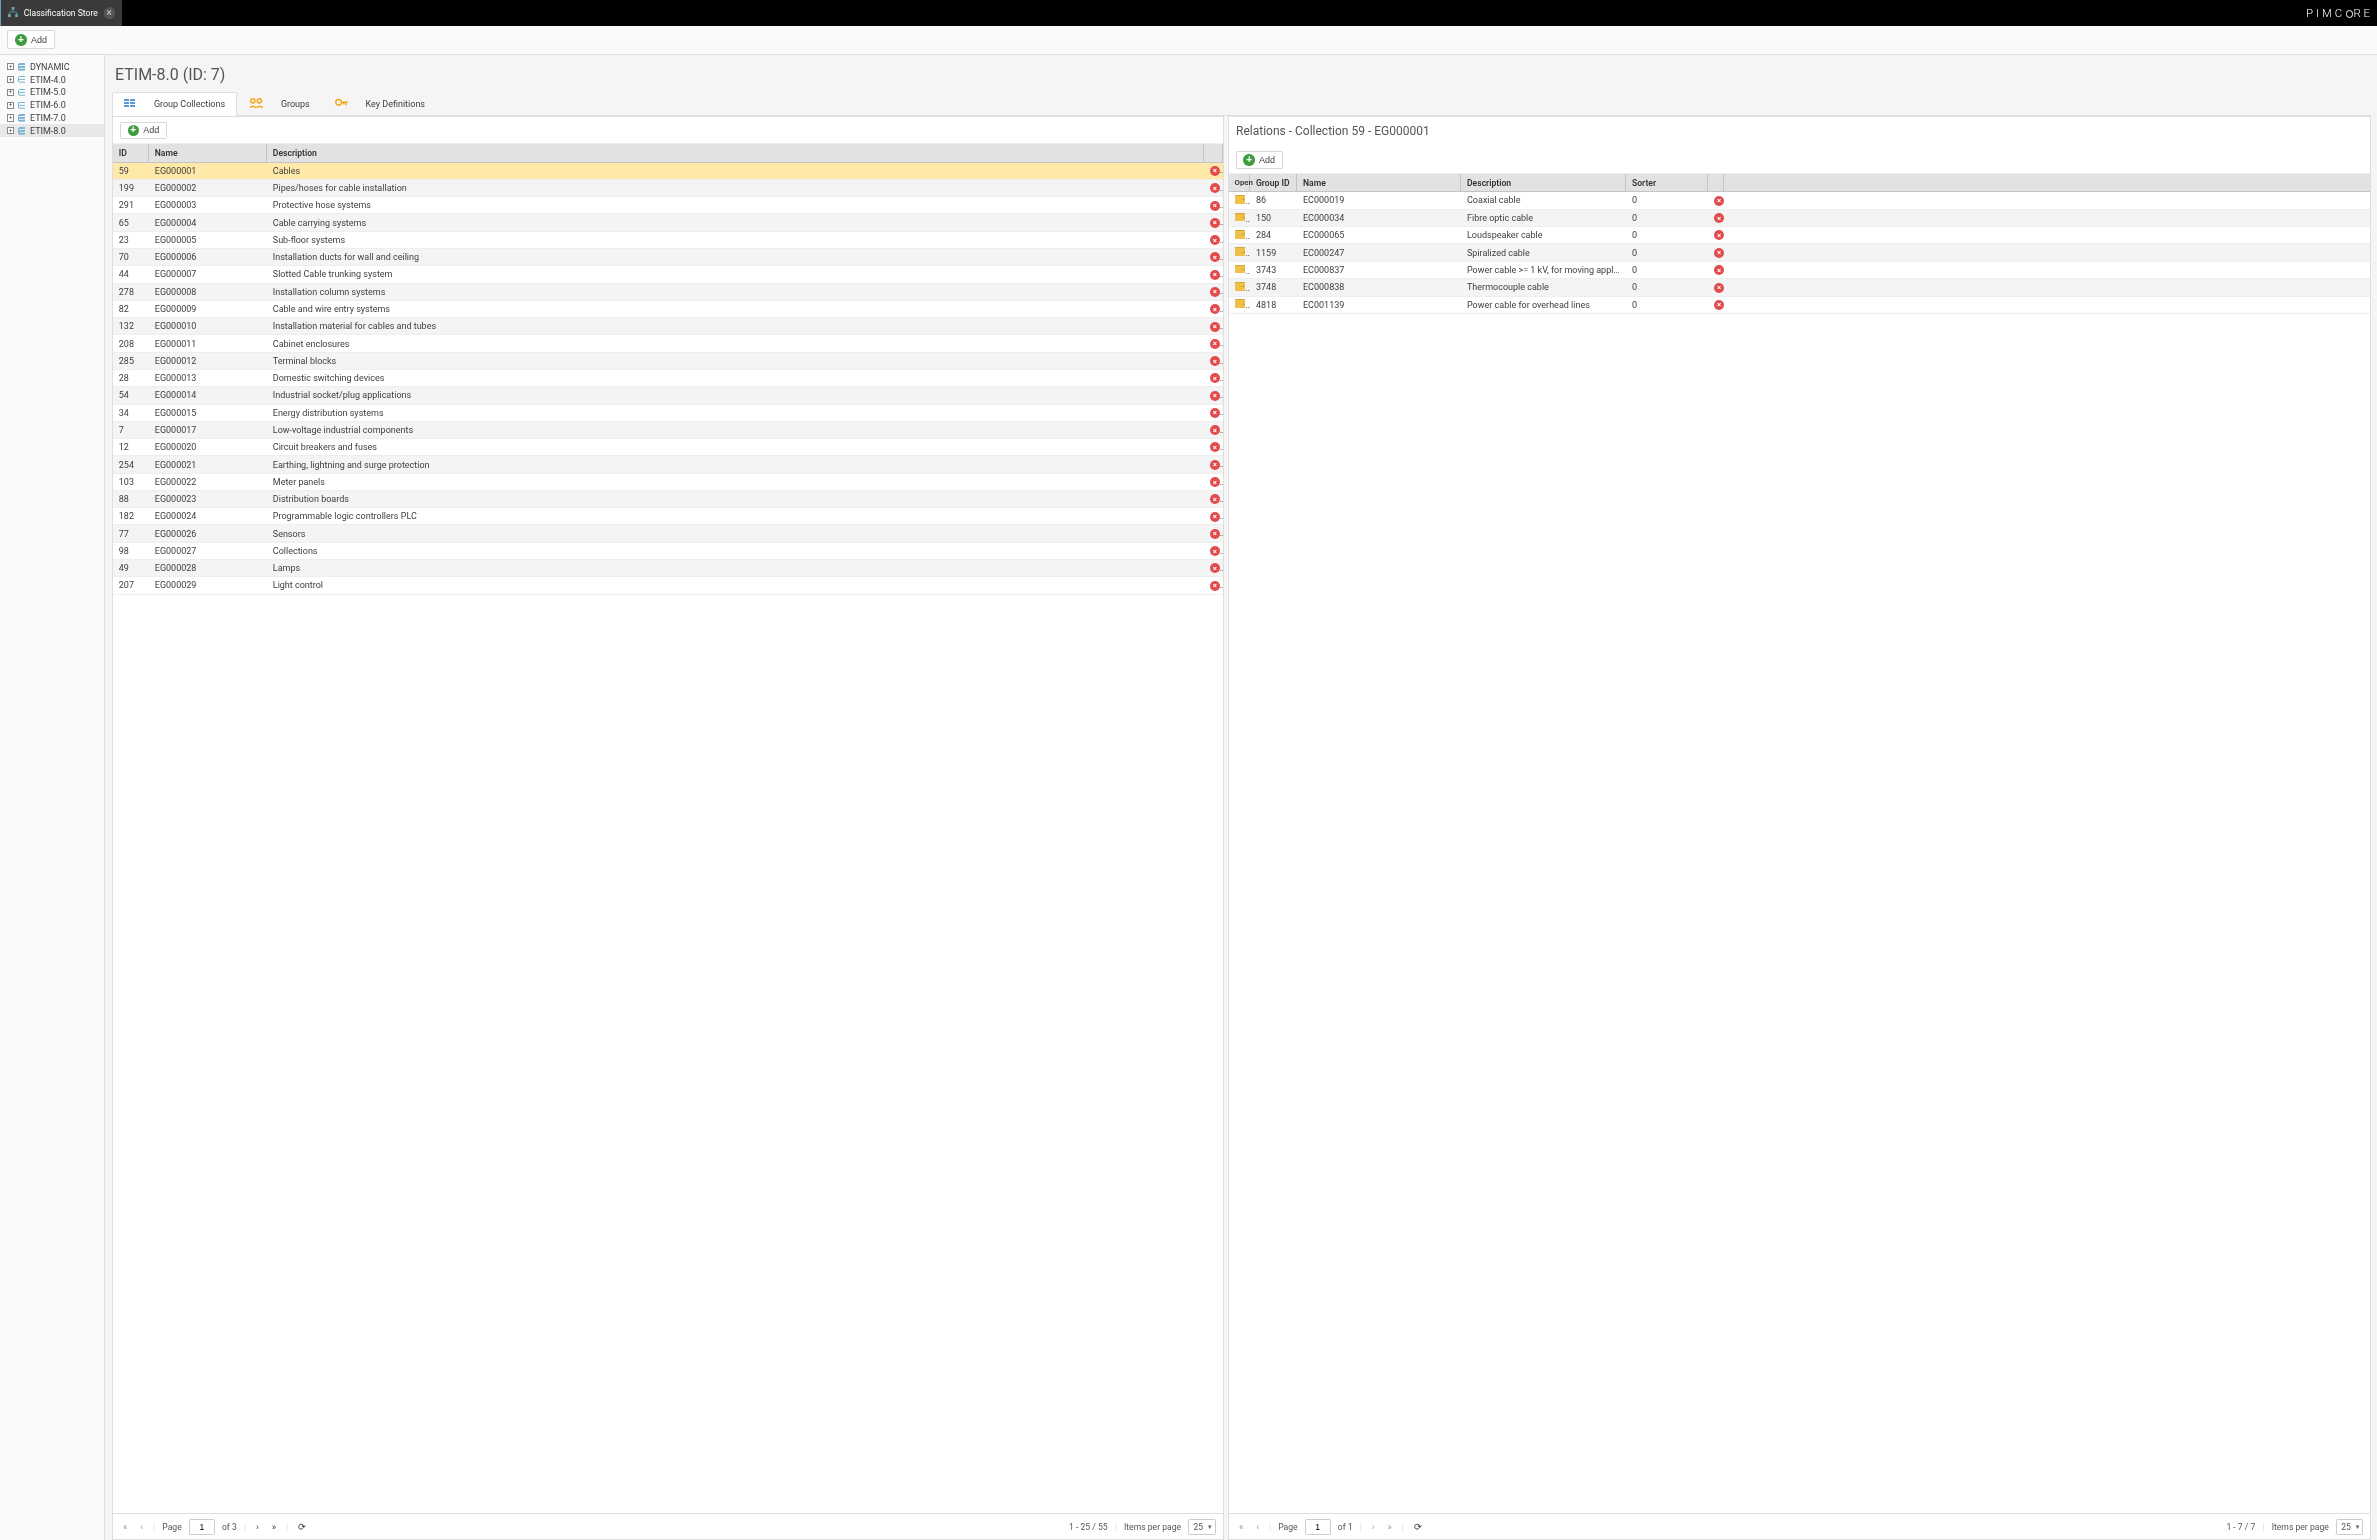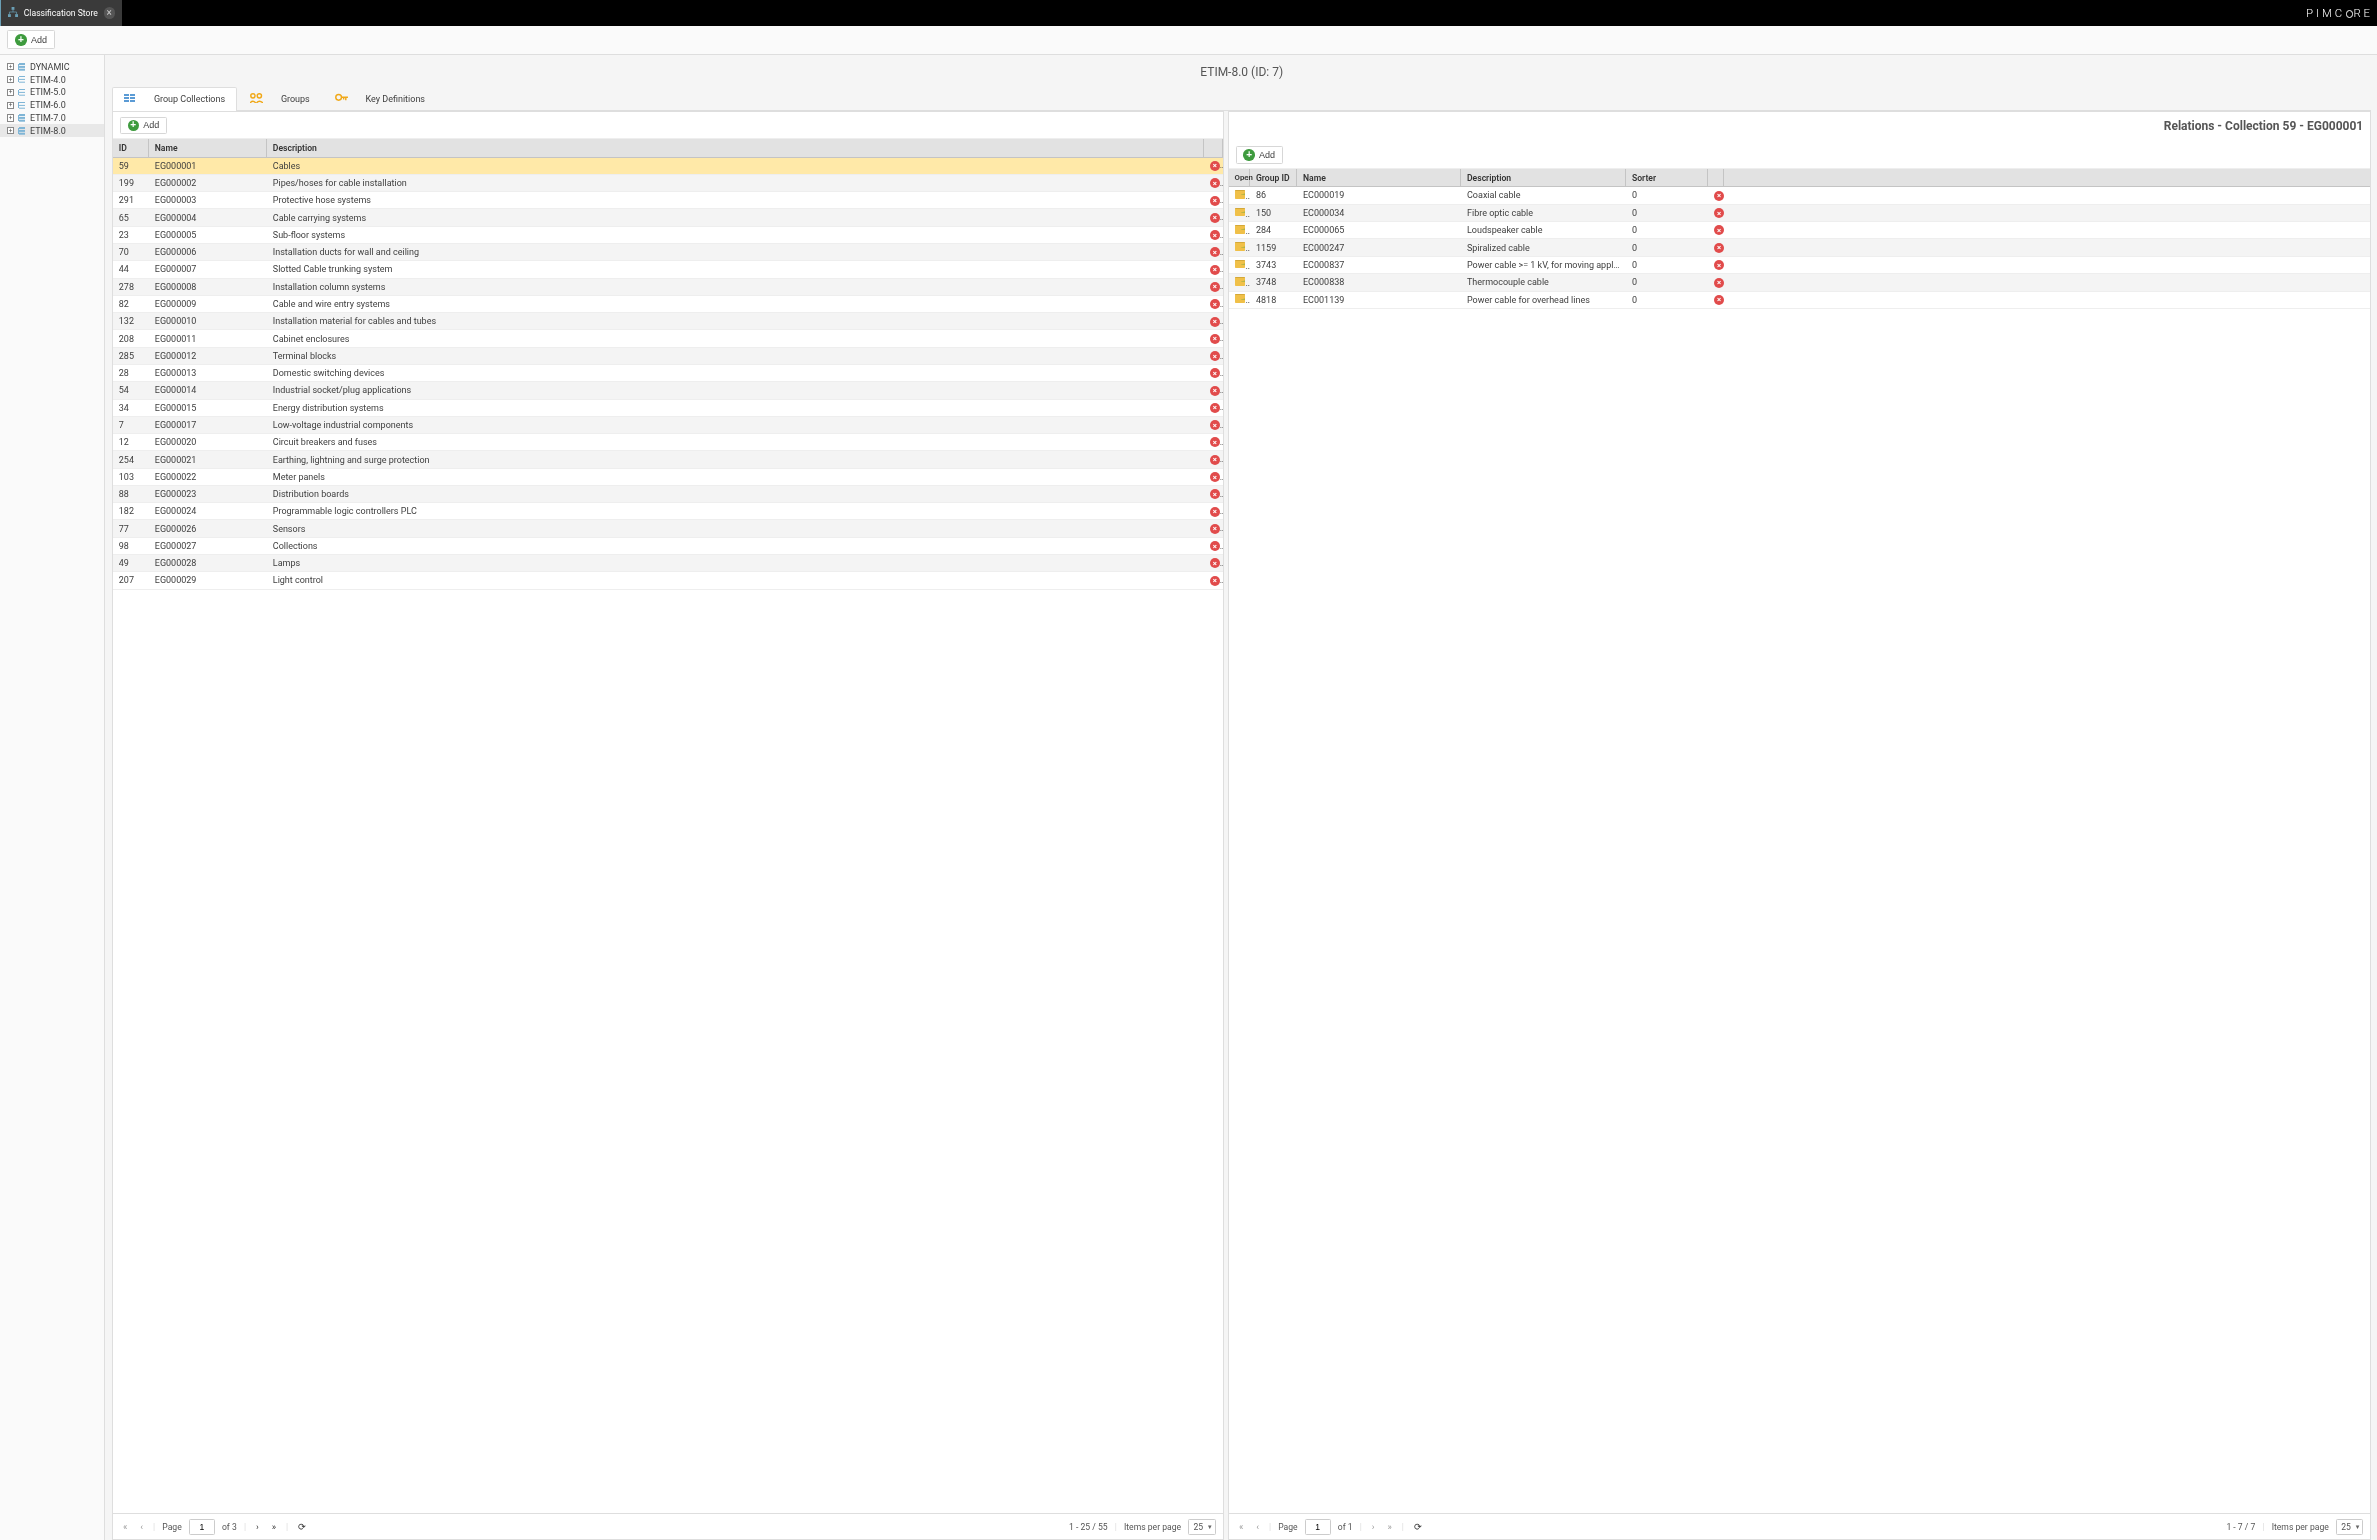--- a/index.html
+++ b/index.html
@@ -25,38 +25,38 @@
 .main { flex: 1; display: flex; min-height: 0; }
 .sidebar { width: 105px; background: #fafafa; border-right: 0.7px solid #dedede; padding: 5.7px 0; overflow-y: auto; }
 .tree-item { display: flex; align-items: center; gap: 2.9px; padding: 1.4px 2.9px 1.4px 7.1px; font-size: 9px; cursor: pointer; }
 .tree-item.selected { background: #e8e8e8; }
 .tree-toggle { width: 7.1px; height: 7.1px; border: 0.7px solid #888; display: inline-flex; align-items: center; justify-content: center; font-size: 6.4px; color: #555; background: #fff; }
 .tree-ico { display:inline-block; width:10px; height:8.6px; position:relative; }
 .tree-ico::before { content:""; position:absolute; left:0.7px; top:1.4px; width:1.4px; height:5.7px; background:#7fb5d6; }
 .tree-ico::after { content:""; position:absolute; left:2.1px; top:0.7px; width:5.7px; height:1.4px; background:#7fb5d6; box-shadow: 0 2.9px 0 #7fb5d6, 0 5.7px 0 #7fb5d6; }
 
 .content { flex: 1; display: flex; flex-direction: column; min-width: 0; padding: 5.7px 5.7px 0 7.1px; }
-.page-title { font-size: 12px; font-weight: 400; color: #555; padding: 4.3px 2.9px 7.1px 2.9px; text-align: center; }
+.page-title { font-size: 16px; font-weight: 400; color: #555; padding: 4.3px 2.9px 7.1px 2.9px; }
 
 
 .tabs { display: flex; border-bottom: 0.7px solid #dedede; gap: 0; }
 .tab { display: flex; align-items: center; gap: 18px; padding: 5.7px 11.4px; border: 0.7px solid transparent; border-bottom: none; cursor: pointer; font-size: 9px; color: #404040; background: transparent; border-radius: 2.1px 2.1px 0 0; }
 .tab.active { background: #fff; border-color: #dedede; position: relative; top: 0.7px; }
 .tab-ico { width: 11.4px; height: 10px; display: inline-block; }
 .ico-grid { background: linear-gradient(#5b9bd5,#5b9bd5) 0 0/5px 2.1px no-repeat, linear-gradient(#5b9bd5,#5b9bd5) 5.7px 0/5px 2.1px no-repeat, linear-gradient(#5b9bd5,#5b9bd5) 0 2.9px/5px 2.1px no-repeat, linear-gradient(#5b9bd5,#5b9bd5) 5.7px 2.9px/5px 2.1px no-repeat, linear-gradient(#5b9bd5,#5b9bd5) 0 5.7px/5px 2.1px no-repeat, linear-gradient(#5b9bd5,#5b9bd5) 5.7px 5.7px/5px 2.1px no-repeat; }
 .ico-groups { color:#f0a818; font-size:10px; }
 .ico-key { color:#f0a818; font-size:9.3px; }
 
 
 .panels { flex: 1; display: flex; gap: 4.3px; min-height: 0; }
 .panel { background: #fff; border: 0.7px solid #dedede; display: flex; flex-direction: column; min-height: 0; }
 .panel-left { width: 49.2%; }
 .panel-right { flex: 1; }
 .panel-hd { padding: 4.3px 7.1px; border-bottom: 0.7px solid #eee; }
-.panel-title { font-size: 12px; font-weight: 700; color: #555; padding: 7.1px 7.1px 8.6px 7.1px; text-align: right; }
+.panel-title { font-size: 12px; font-weight: 400; color: #555; padding: 7.1px 7.1px 8.6px 7.1px; }
 
 
 .grid { flex: 1; display: flex; flex-direction: column; min-height: 0; }
 .grid-hd { display: flex; background: #e2e2e2; border-bottom: 0.7px solid #c4c4c4; font-size: 8.6px; font-weight: 600; color: #333; }
 .grid-hd .cell { padding: 3.6px 5.7px; border-right: 0.7px solid #c4c4c4; }
 .grid-body { flex: 1; overflow-y: auto; }
 .grid-row { display: flex; border-bottom: 0.7px solid #eee; font-size: 9px; align-items: center; }
 .grid-row:nth-child(even) { background: #f4f4f4; }
 .grid-row.selected { background: #ffe9a8 !important; }
 .grid-row .cell { padding: 2.9px 5.7px; overflow: hidden; text-overflow: ellipsis; white-space: nowrap; }

